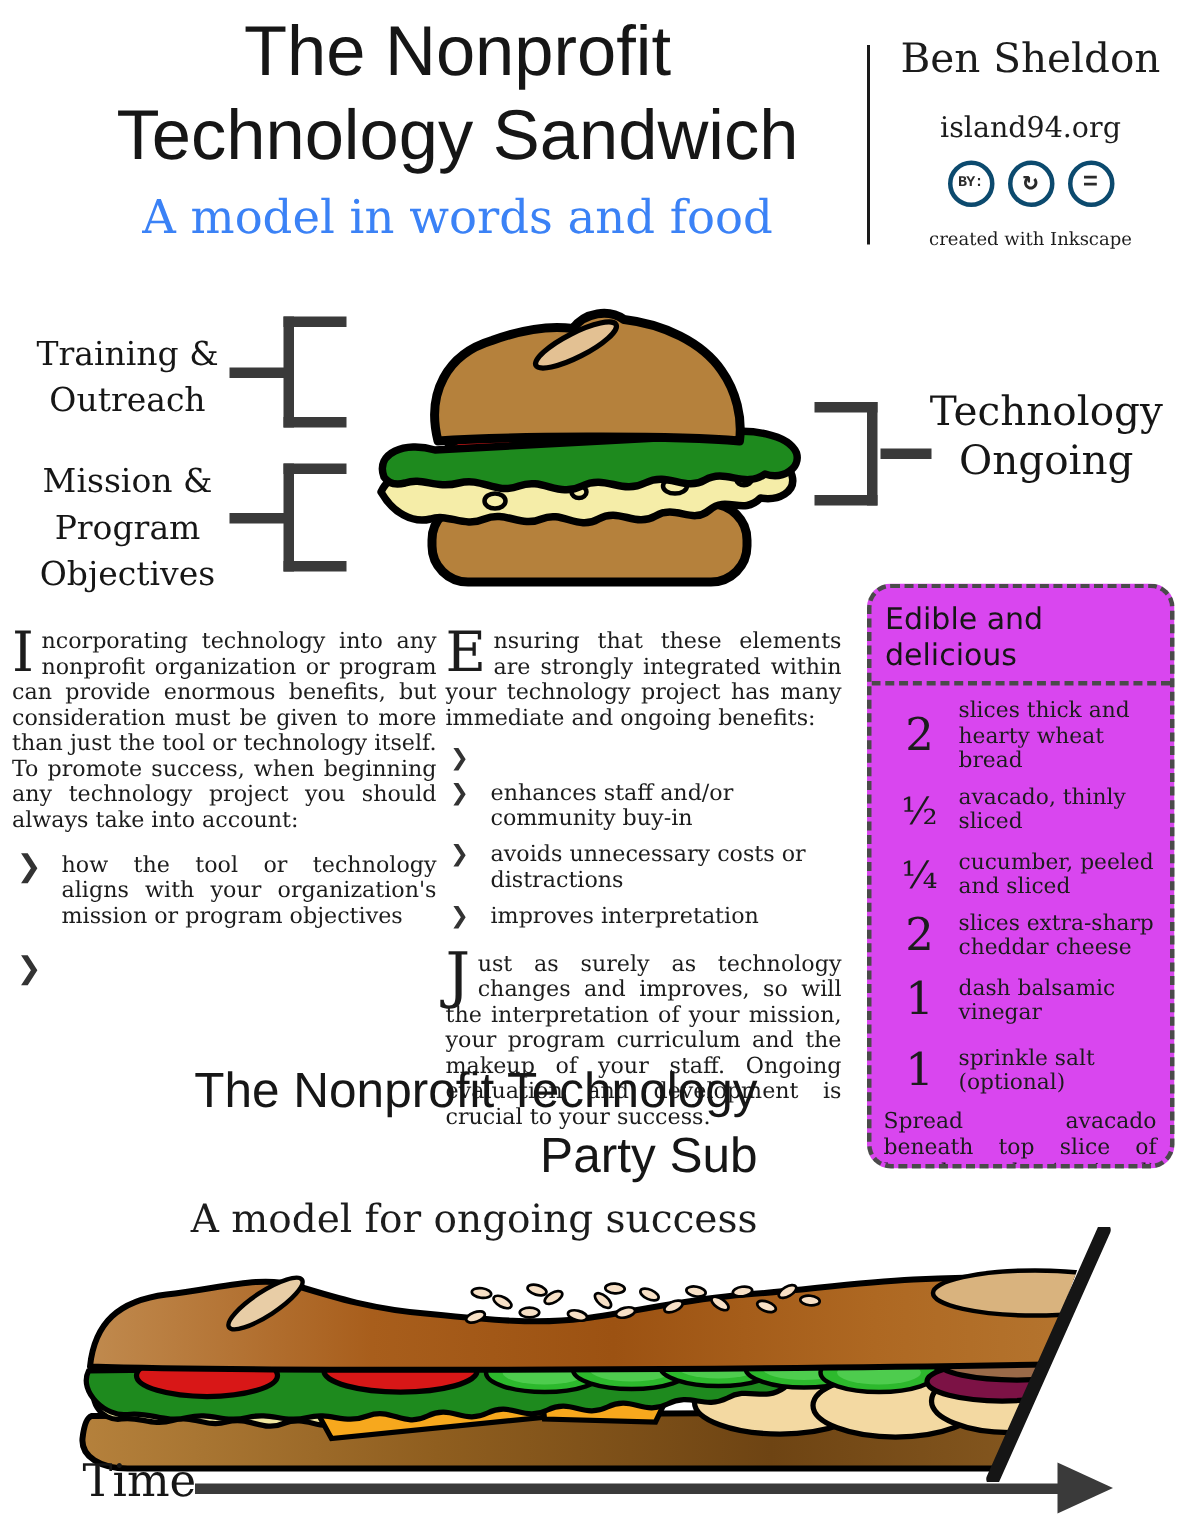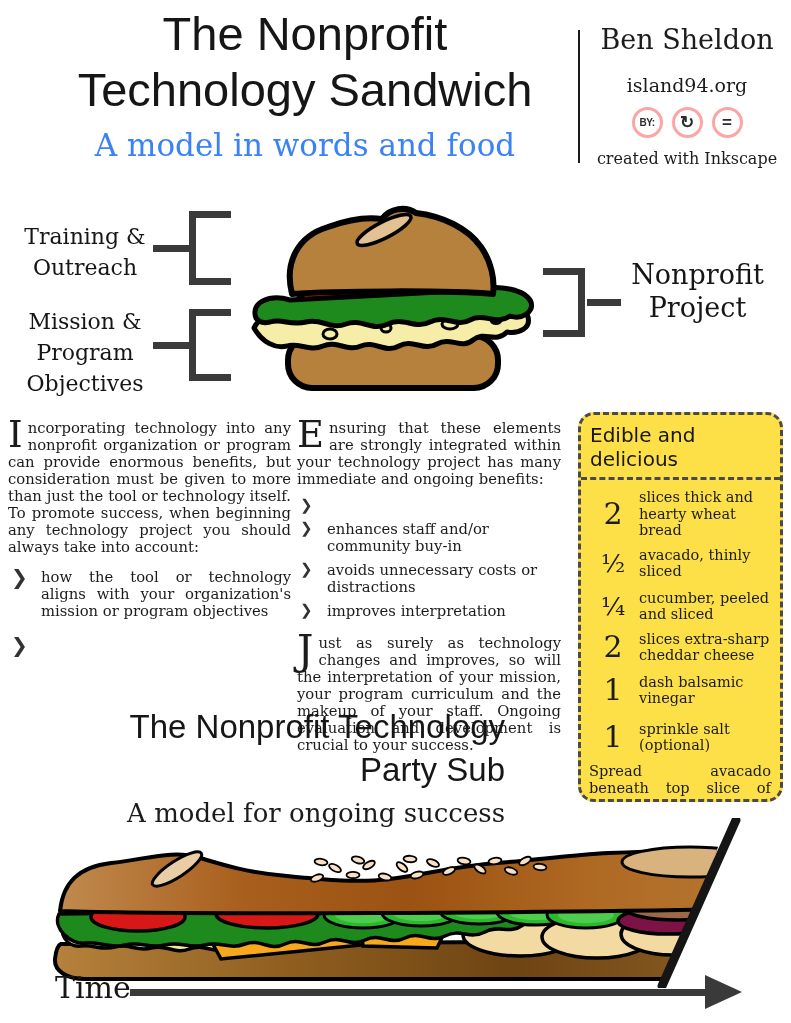--- a/index.html
+++ b/index.html
@@ -12,26 +12,26 @@
   }
   
   .title-block { position:absolute; left:40px; top:6px; width:530px; text-align:center; }
   .title-line { font-family:"Liberation Sans", sans-serif; font-size:47px; line-height:56px; color:#161616; }
   .subtitle   { font-size:31px; line-height:36px; margin-top:9px; color:#3b82f6; }
   .v-divider  { position:absolute; left:578px; top:30px; height:133px; width:0; border-left:2px solid #1a1a1a; }
   .credit-block { position:absolute; left:590px; top:24px; width:194px; text-align:center; }
   .credit-name { font-size:27px; line-height:32px; }
   .credit-site { font-size:19px; line-height:23px; margin-top:18px; }
   .cc-row { margin-top:10px; display:flex; justify-content:center; gap:9px; }
-  .cc-circle { width:31px; height:31px; border:3px solid #fca5a5; border-radius:50%;
+  .cc-circle { width:31px; height:31px; border:3px solid #0c4a6e; border-radius:50%;
     display:flex; align-items:center; justify-content:center;
-    font-family:Liberation Sans, sans-serif; font-weight:bold; color:#2b2b2b; }
+    font-family:Liberation Mono, monospace; font-weight:bold; color:#2b2b2b; }
   .cc-by { font-size:10px; letter-spacing:-0.5px; }
   .cc-glyph { font-size:17px; line-height:1; }
-  .credit-tool { font-size:16px; line-height:20px; margin-top:11px; }
+  .credit-tool { font-size:12px; line-height:20px; margin-top:11px; }
 
   
   .dg-label { position:absolute; text-align:center; font-size:22px; line-height:31px; color:#161616; }
   .lbl-training { left:10px; top:221px; width:150px; }
   .lbl-mission  { left:5px;  top:306px; width:160px; }
   .lbl-tech     { left:610px; top:258px; width:175px; font-size:27px; line-height:33px; }
   .bracket { position:absolute; }
   .bk1 { left:153px; top:211px; width:78px; height:74px; }
   .bk2 { left:153px; top:309px; width:78px; height:72px; }
   .bk3 { left:543px; top:268px; width:78px; height:69px; }
@@ -55,22 +55,22 @@
   .bullet { display:flex; margin-bottom:17px; }
   .col-2 .bullets { margin-top:10px; }
   .col-2 .bullet { margin-bottom:7px; }
   .chev { width:33px; flex:0 0 33px; font-family:"DejaVu Sans", sans-serif; font-weight:bold;
           font-size:20px; line-height:19px; color:#333333; padding-left:3px; }
   .col-2 .chev { width:30px; flex:0 0 30px; font-size:15px; line-height:16px; }
   .bullet-text { flex:1; }
   .para2 { margin-top:15px; }
 
   
-  .recipe { position:absolute; left:578px; top:412px; width:205px; height:390px;
-    border:3px dashed #4a4a4a; border-radius:16px; background:#fde047; overflow:hidden; }
+  .recipe { position:absolute; left:578px; top:389px; width:205px; height:390px;
+    border:3px dashed #4a4a4a; border-radius:16px; background:#d946ef; overflow:hidden; }
   .recipe-header { font-family:"DejaVu Sans", sans-serif; font-size:20px; line-height:24px;
     padding:8px 8px 6px 9px; border-bottom:3px dashed #4a4a4a; color:#161616; }
   .ingredients { padding:9px 10px 0 6px; }
   .ing-row { display:flex; align-items:center; }
   .ing-qty { flex:0 0 52px; text-align:center; font-size:30px; line-height:1; }
   .ing-qty.frac { font-size:25px; }
   .ing-desc { flex:1; font-size:14.5px; line-height:16.5px; }
   .mb8{margin-bottom:8px;} .mb10{margin-bottom:10px;} .mb14{margin-bottom:14px;}
   .instructions { padding:8px 9px 0 8px; font-size:14.6px; line-height:17px; text-align:justify; }
 
@@ -115,21 +115,21 @@
   </div>
   <div class="dg-label lbl-mission">Mission &amp; Program Objectives</div>
   <div class="bracket bk2">
     <div class="br-open-right"></div>
     <div class="br-stub-left"></div>
   </div>
   <div class="bracket bk3">
     <div class="br-open-left"></div>
     <div class="br-stub-right"></div>
   </div>
-  <div class="dg-label lbl-tech">Nonprofit Project</div>
+  <div class="dg-label lbl-tech">Technology Ongoing</div>
 
   <svg class="sandwich-svg" width="302" height="200" viewBox="0 0 302 200">
     <rect x="50" y="136" width="210" height="52" rx="24" fill="#b5813c" stroke="#000" stroke-width="6"></rect>
     <path d="M 16,128 C 22,114 44,110 66,114 L 232,105 C 258,101 286,104 290,117 C 293,128 281,134 269,132
              C 257,144 247,130 235,140 C 223,150 213,136 199,144 C 185,152 175,138 161,146
              C 147,154 137,140 123,146 C 109,152 99,140 85,146 C 71,152 61,142 49,146
              C 37,149 24,142 16,128 Z" fill="#f5eda8" stroke="#000" stroke-width="5" stroke-linejoin="round"></path>
     <ellipse cx="92" cy="134" rx="7" ry="5" fill="#f5eda8" stroke="#000" stroke-width="3"></ellipse>
     <ellipse cx="148" cy="128" rx="5" ry="4" fill="#f5eda8" stroke="#000" stroke-width="3"></ellipse>
     <ellipse cx="212" cy="124" rx="8" ry="5" fill="#f5eda8" stroke="#000" stroke-width="3"></ellipse>

